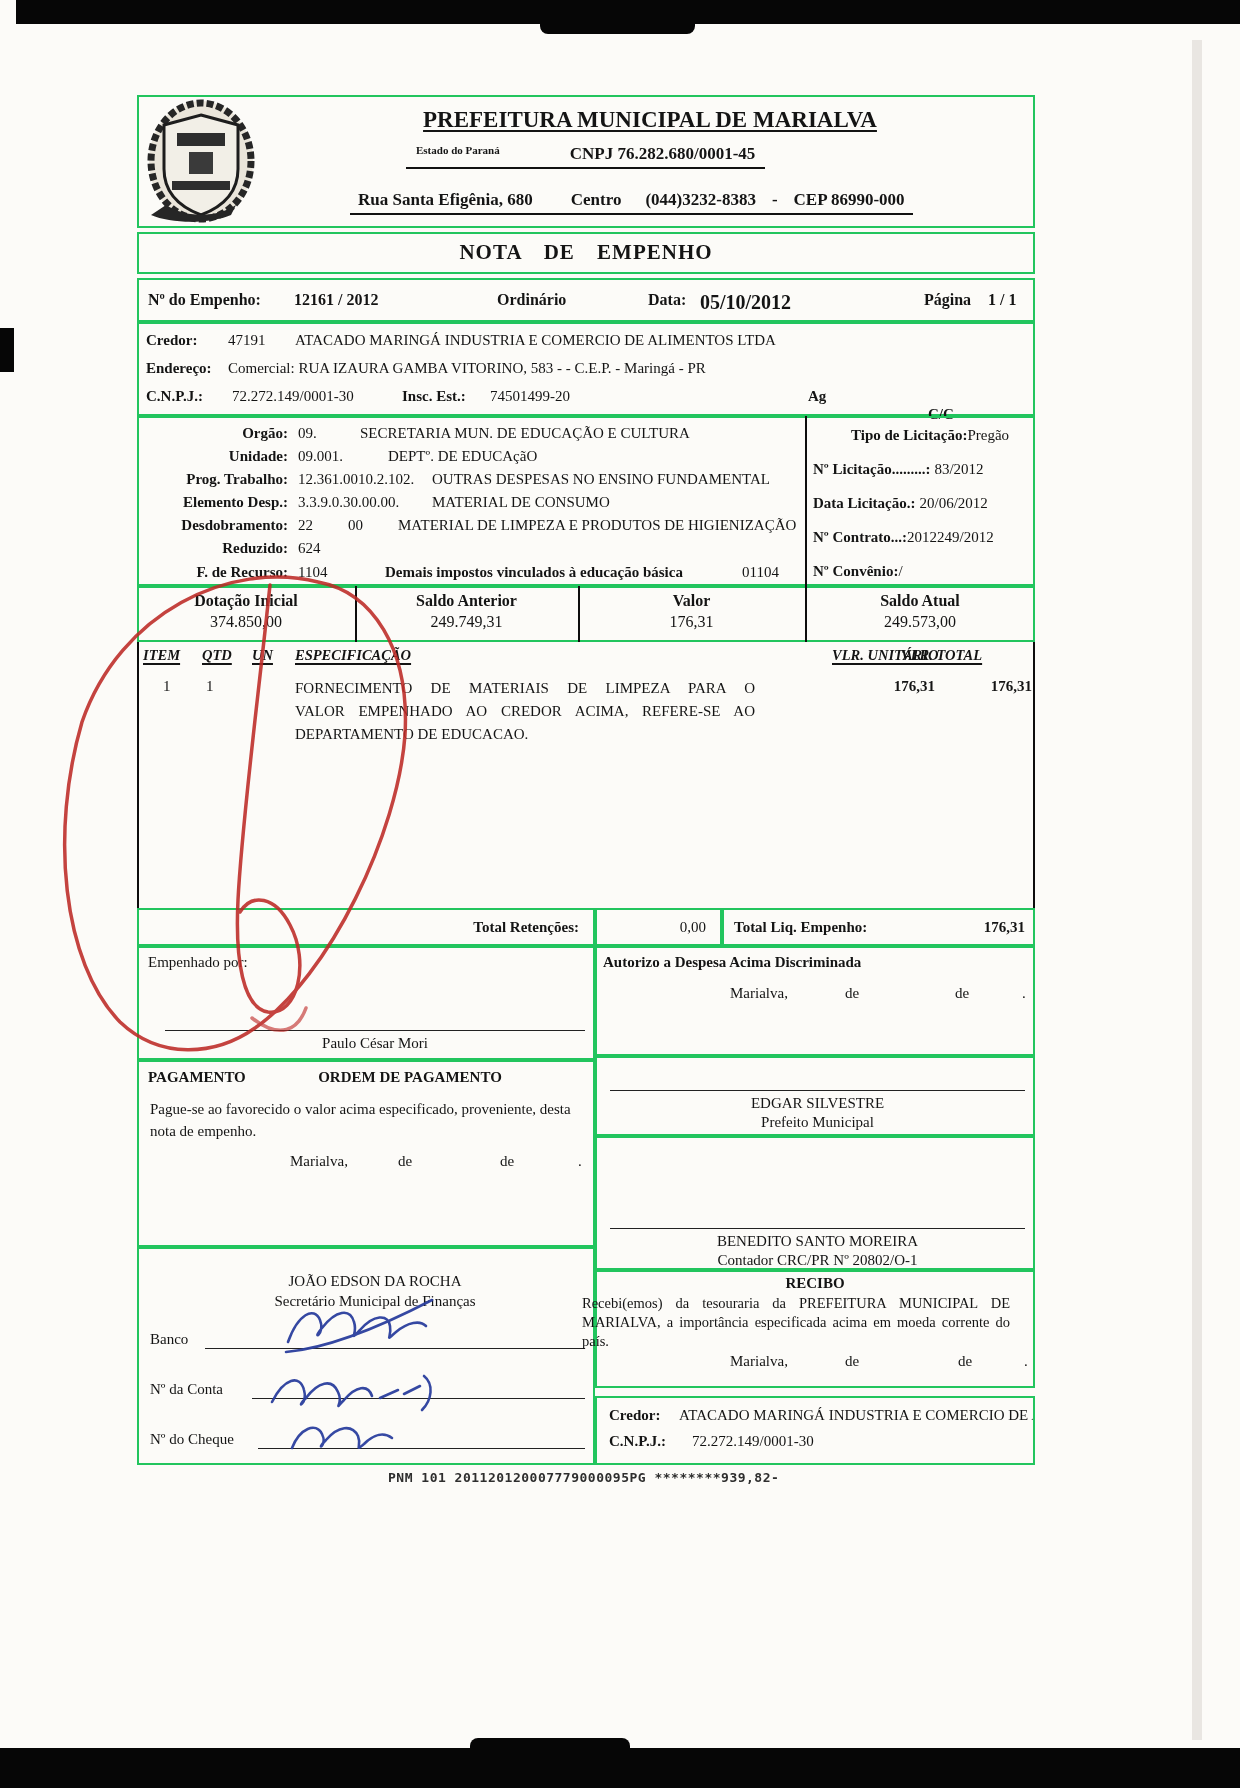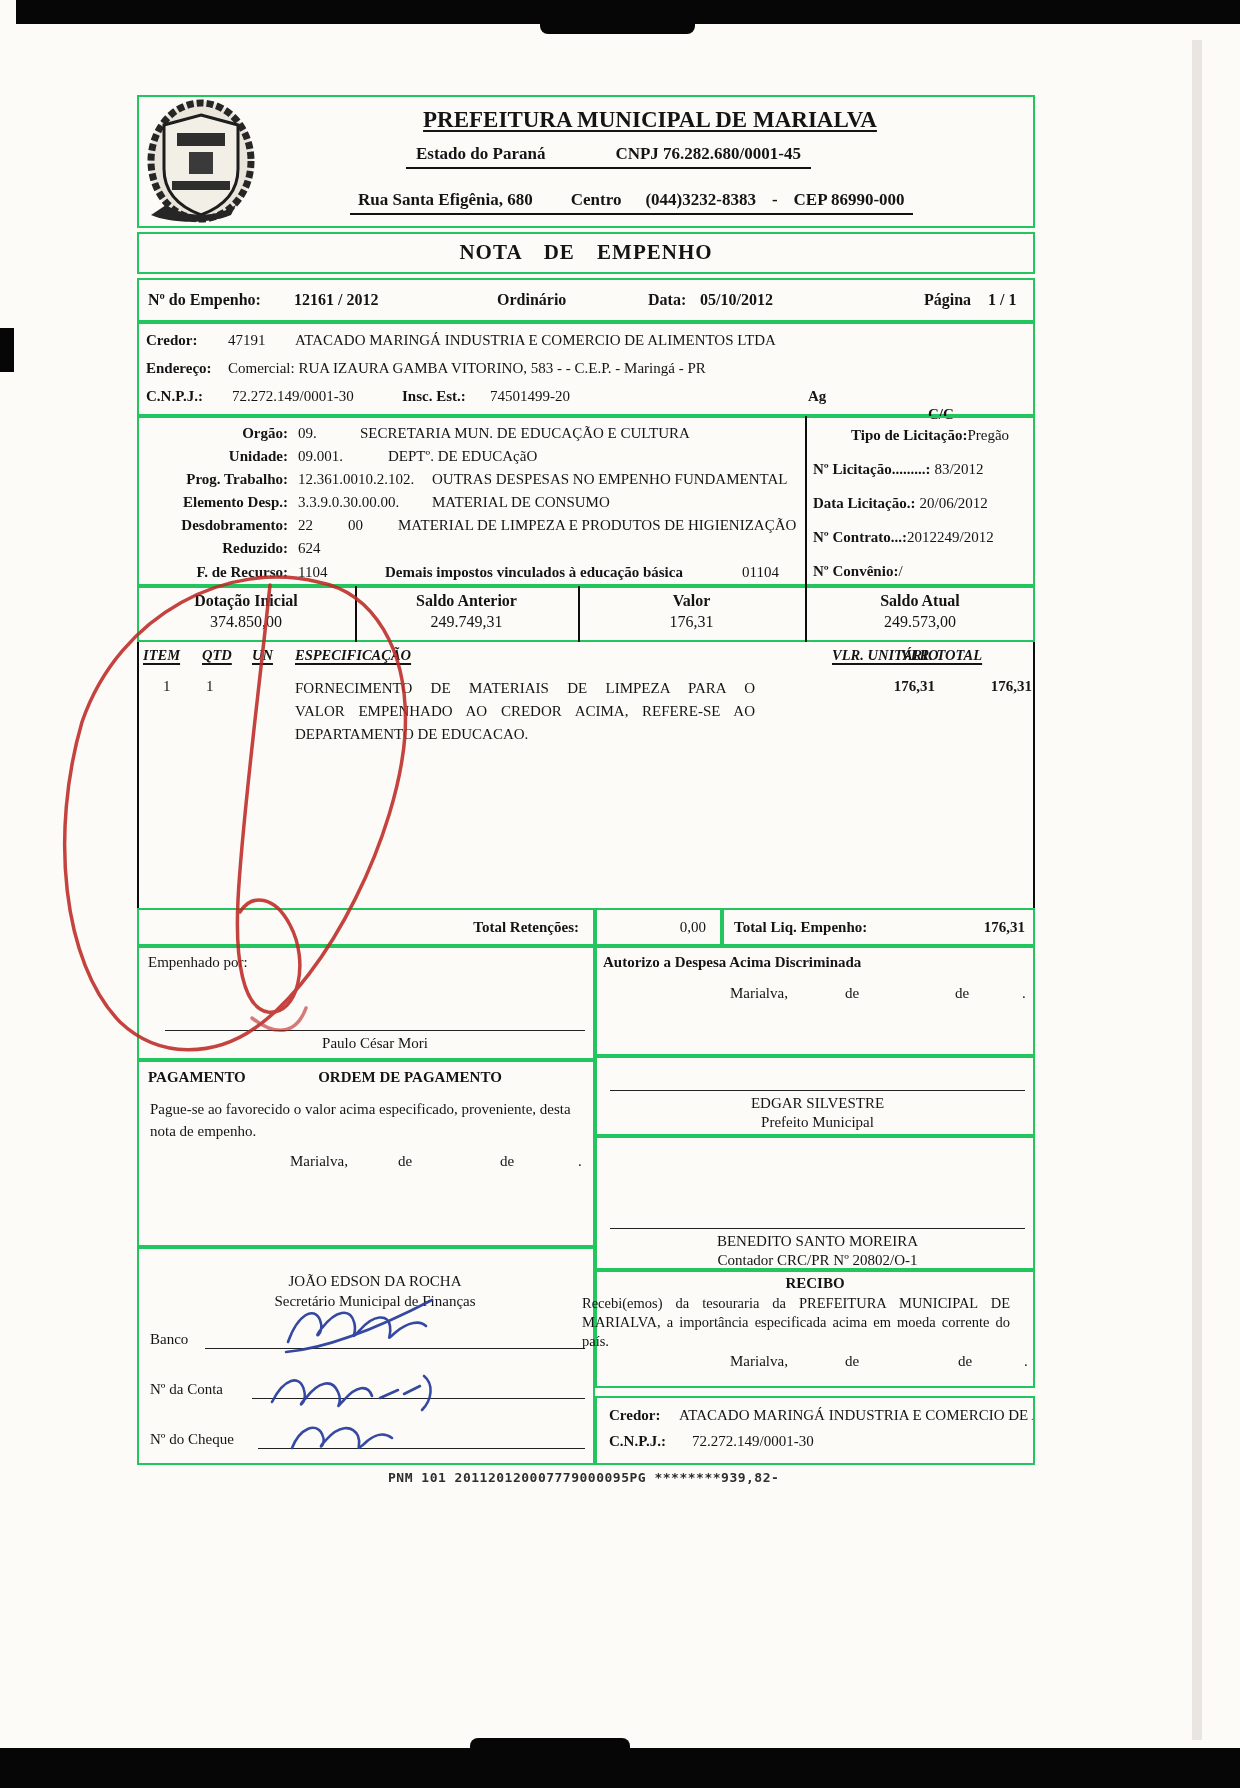--- a/index.html
+++ b/index.html
@@ -43,41 +43,41 @@
     <path d="M55 16 L92 26 V70 C92 94 76 108 55 116 C34 108 18 94 18 70 V26 Z" fill="#f2efe7" stroke="#1d1d1d" stroke-width="3"></path>
     <rect x="31" y="34" width="48" height="13" fill="#2e2e2e"></rect>
     <rect x="43" y="53" width="24" height="22" fill="#3a3a3a"></rect>
     <rect x="26" y="82" width="58" height="9" fill="#2e2e2e"></rect>
     <path d="M20 106 C40 119 70 119 90 106 l-5 10 c-20 9 -60 9 -80 0 z" fill="#262626"></path>
   </svg>
 
   <div class="t b u c" style="left:280px;top:106px;width:740px;font-size:23px;">PREFEITURA MUNICIPAL DE MARIALVA</div>
 
   <div class="abs" style="left:406px;top:144px;display:flex;gap:70px;border-bottom:2px solid #111;padding:0 10px 3px 10px;">
-    <span class="b" style="font-size:17px;">Estado do Paraná</span>
+    <span class="b" style="font-size:11px;">Estado do Paraná</span>
     <span class="b" style="font-size:17px;">CNPJ 76.282.680/0001-45</span>
   </div>
 
   <div class="abs" style="left:350px;top:190px;display:flex;gap:0;border-bottom:2px solid #111;padding:0 8px 3px 8px;">
     <span class="b" style="font-size:17px;">Rua Santa Efigênia, 680</span>
     <span class="b" style="font-size:17px;margin-left:38px;">Centro</span>
     <span class="b" style="font-size:17px;margin-left:24px;">(044)3232-8383</span>
     <span class="b" style="font-size:17px;margin-left:16px;">-</span>
     <span class="b" style="font-size:17px;margin-left:16px;">CEP 86990-000</span>
   </div>
 
   <div class="box" style="left:137px;top:232px;width:898px;height:42px;"></div>
   <div class="t b c" style="left:137px;top:239px;width:898px;font-size:21px;word-spacing:16px;letter-spacing:1px;">NOTA DE EMPENHO</div>
 
   <div class="box" style="left:137px;top:278px;width:898px;height:44px;"></div>
   <div class="t b" style="left:148px;top:290px;font-size:16px;">Nº do Empenho:</div>
   <div class="t b" style="left:294px;top:290px;font-size:16px;">12161 / 2012</div>
   <div class="t b" style="left:497px;top:290px;font-size:16px;">Ordinário</div>
   <div class="t b" style="left:648px;top:290px;font-size:16px;">Data:</div>
-  <div class="t b" style="left:700px;top:290px;font-size:16px;">05/10/2012</div>
+  <div class="t b" style="left:700px;top:290px;font-size:20px;">05/10/2012</div>
   <div class="t b" style="left:924px;top:290px;font-size:16px;">Página</div>
   <div class="t b" style="left:988px;top:290px;font-size:16px;">1 / 1</div>
 
   <div class="box" style="left:137px;top:322px;width:898px;height:94px;"></div>
   <div class="t b" style="left:146px;top:331px;">Credor:</div>
   <div class="t" style="left:228px;top:331px;">47191</div>
   <div class="t" style="left:295px;top:331px;">ATACADO MARINGÁ INDUSTRIA E COMERCIO DE ALIMENTOS LTDA</div>
   <div class="t b" style="left:146px;top:359px;">Endereço:</div>
   <div class="t" style="left:228px;top:359px;">Comercial: RUA IZAURA GAMBA VITORINO, 583 - -  C.E.P.  - Maringá - PR</div>
   <div class="t b" style="left:146px;top:387px;">C.N.P.J.:</div>
@@ -93,21 +93,21 @@
   <div class="t b" style="left:140px;top:424px;width:148px;text-align:right;">Orgão:</div>
   <div class="t" style="left:298px;top:424px;">09.</div>
   <div class="t" style="left:360px;top:424px;">SECRETARIA MUN. DE EDUCAÇÃO E CULTURA</div>
 
   <div class="t b" style="left:140px;top:447px;width:148px;text-align:right;">Unidade:</div>
   <div class="t" style="left:298px;top:447px;">09.001.</div>
   <div class="t" style="left:388px;top:447px;">DEPTº. DE EDUCAçãO</div>
 
   <div class="t b" style="left:140px;top:470px;width:148px;text-align:right;">Prog. Trabalho:</div>
   <div class="t" style="left:298px;top:470px;">12.361.0010.2.102.</div>
-  <div class="t" style="left:432px;top:470px;">OUTRAS DESPESAS NO EMPENHO FUNDAMENTAL</div>
+  <div class="t" style="left:432px;top:470px;">OUTRAS DESPESAS NO ENSINO FUNDAMENTAL</div>
 
   <div class="t b" style="left:140px;top:493px;width:148px;text-align:right;">Elemento Desp.:</div>
   <div class="t" style="left:298px;top:493px;">3.3.9.0.30.00.00.</div>
   <div class="t" style="left:432px;top:493px;">MATERIAL DE CONSUMO</div>
 
   <div class="t b" style="left:140px;top:516px;width:148px;text-align:right;">Desdobramento:</div>
   <div class="t" style="left:298px;top:516px;">22</div>
   <div class="t" style="left:348px;top:516px;">00</div>
   <div class="t" style="left:398px;top:516px;">MATERIAL DE LIMPEZA E PRODUTOS DE HIGIENIZAÇÃO</div>
 

